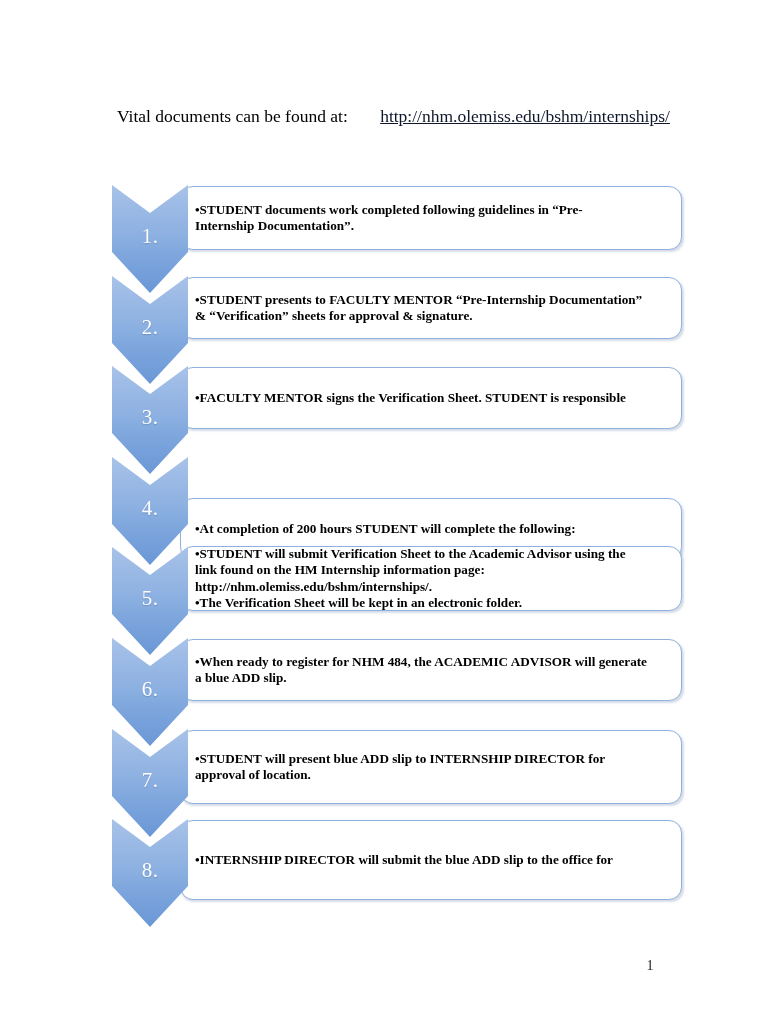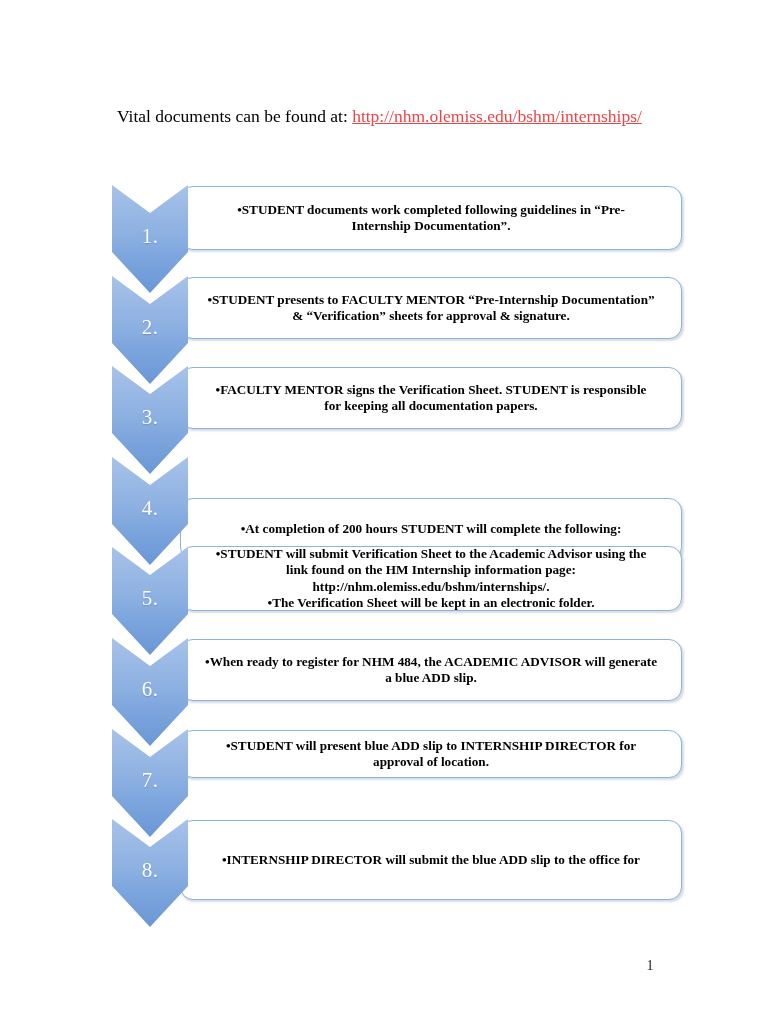--- a/index.html
+++ b/index.html
@@ -28,22 +28,23 @@
     position: absolute;
     left: 117px;
     top: 105px;
     width: 600px;
     font-size: 17.5px;
     line-height: 22px;
     color: #000000;
     white-space: nowrap;
   }
   .title-link {
-    color: #ef4444;
+    color: #0f172a;
     text-decoration: underline;
+    margin-left: 28px;
   }
 
   
   #flow {
     position: absolute;
     left: 0;
     top: 0;
     width: 770px;
     height: 1024px;
   }
@@ -101,21 +102,21 @@
     border: 1.2px solid #8eb2dc;
     border-radius: 13px;
     box-shadow: 1.5px 2px 2px rgba(120,140,175,0.30);
     z-index: 1;
     display: flex;
     flex-direction: column;
     justify-content: center;
   }
   .box-inner {
     padding: 0 14px;
-    text-align: center;
+    text-align: left;
     color: #000000;
     font-family: "Liberation Serif", "DejaVu Serif", serif;
     font-weight: bold;
     font-size: 13.2px;
     line-height: 16.2px;
   }
   .box-inner p {
     margin: 0;
   }
 
@@ -167,21 +168,20 @@
         </div>
       </div>
       <div class="step" style="top: 0px;">
         <div class="chev" style="top: 366px; height: 108px;">
           <div class="chev-shape"></div>
         </div>
         <div class="chev-num" style="top: 407px; left: 112px; width: 76px;">3.</div>
         <div class="box" style="top: 367px; height: 62px;">
           <div class="box-inner">
             <p>•FACULTY MENTOR signs the Verification Sheet.  STUDENT is responsible</p>
-            <p>for keeping all documentation papers.</p>
           </div>
         </div>
       </div>
       <div class="step" style="top: 0px;">
         <div class="chev" style="top: 457px; height: 108px;">
           <div class="chev-shape"></div>
         </div>
         <div class="chev-num" style="top: 498px; left: 112px; width: 76px;">4.</div>
         <div class="box" style="top: 458px; height: 62px; margin-top: 40px;">
           <div class="box-inner">
@@ -213,21 +213,21 @@
             <p>•When ready to register for NHM 484, the ACADEMIC ADVISOR will generate</p>
             <p>a blue ADD slip.</p>
           </div>
         </div>
       </div>
       <div class="step" style="top: 0px;">
         <div class="chev" style="top: 729px; height: 108px;">
           <div class="chev-shape"></div>
         </div>
         <div class="chev-num" style="top: 770px; left: 112px; width: 76px;">7.</div>
-        <div class="box" style="top: 730px; height: 48px;">
+        <div class="box" style="top: 730px; height: 74px;">
           <div class="box-inner">
             <p>•STUDENT will present blue ADD slip to INTERNSHIP DIRECTOR for</p>
             <p>approval of location.</p>
           </div>
         </div>
       </div>
       <div class="step" style="top: 0px;">
         <div class="chev" style="top: 819px; height: 108px;">
           <div class="chev-shape"></div>
         </div>

